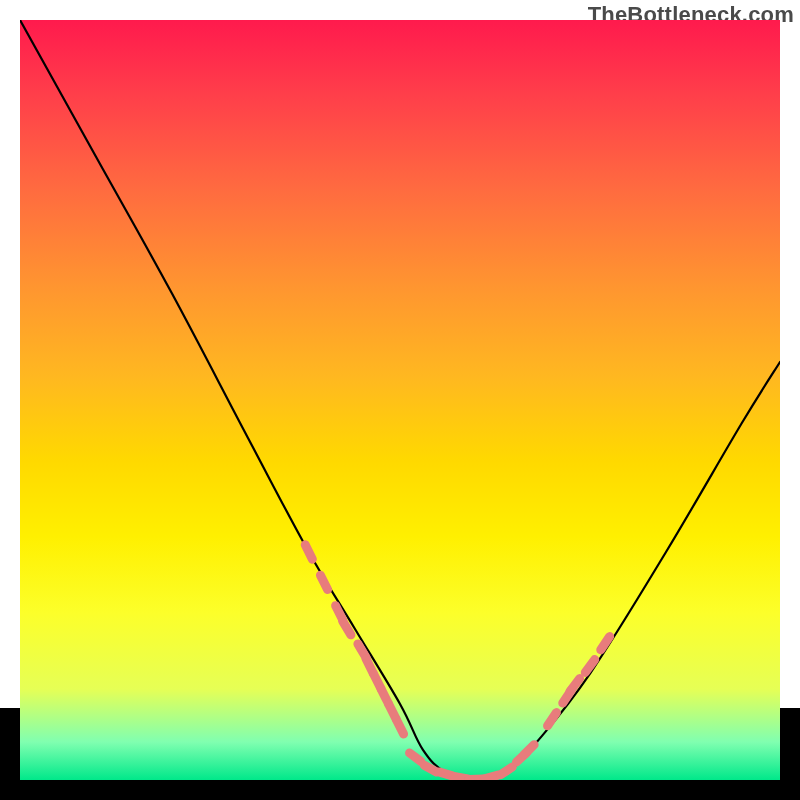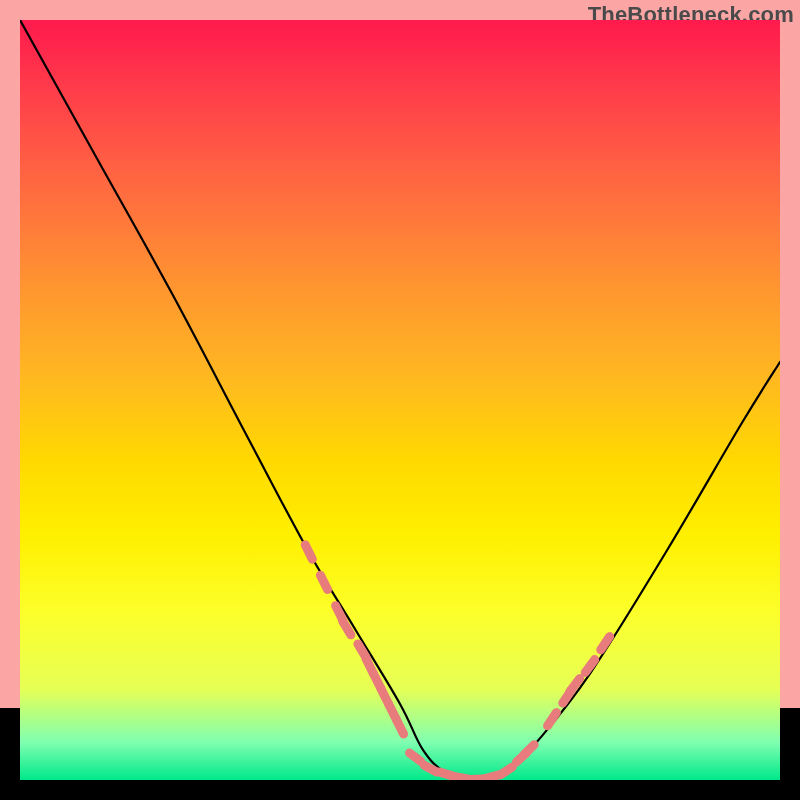--- a/index.html
+++ b/index.html
@@ -1,21 +1,21 @@
 <!DOCTYPE html>
 <html><head>
 <meta charset="utf-8">
 <style>
   * { margin: 0; padding: 0; box-sizing: border-box; }
   html, body { width: 800px; height: 800px; overflow: hidden; background: #000; }
   .frame {
     position: relative;
     width: 800px;
     height: 708px;
-    background: #fca5a5;
+    background: #ffffff;
   }
   .plot-area {
     position: absolute;
     left: 20px;
     top: 20px;
     width: 760px;
     height: 760px;
     background: linear-gradient(to bottom,
       #ff1a4d 0%,
       #ff3f4a 10%,

